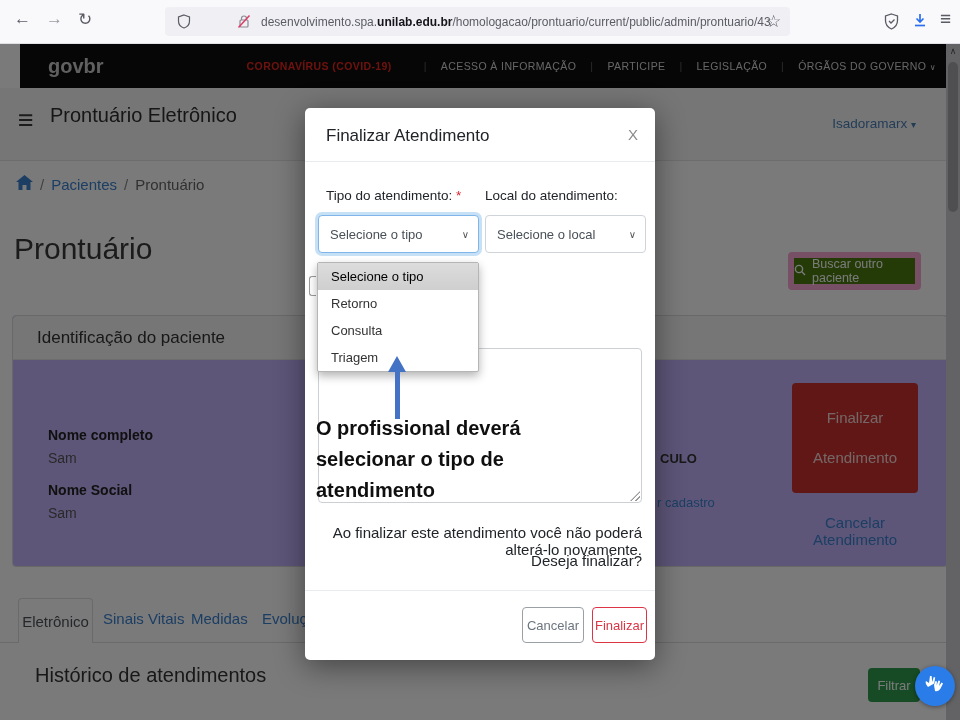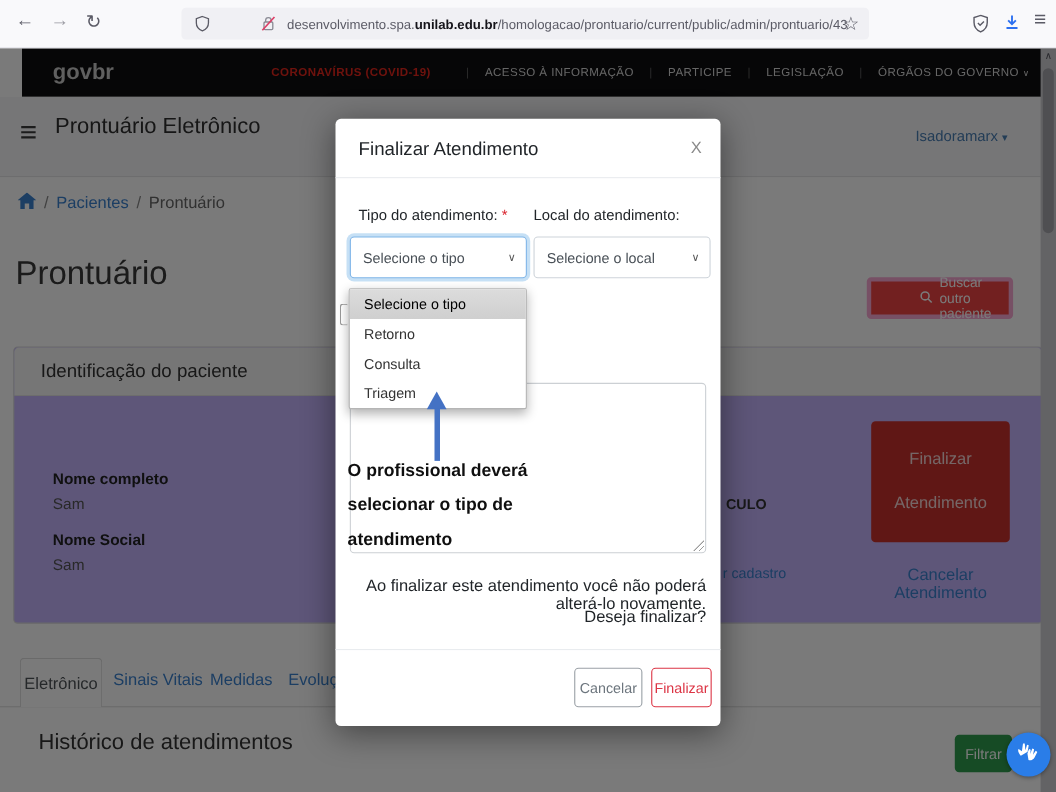--- a/index.html
+++ b/index.html
@@ -37,34 +37,34 @@
   .crumbbar { position:absolute; left:0; top:116px; width:946px; height:46px; background:#fff;
               border-top:1px solid #e4e4e6; }
   .crumb { position:absolute; left:16px; top:14px; font-size:15px; color:#888;
            display:flex; align-items:center; gap:7px; }
   .crumb .lnk { color:#3b82d0; cursor:pointer; }
   .crumb .cur { color:#666; }
 
   .h1 { position:absolute; left:14px; top:188px; font-size:30px; color:#3a3a3a; font-weight:400; }
 
   .btn-search { position:absolute; left:788px; top:208px; width:133px; height:38px;
-                background:#ef4444; border:4px solid #f9a8d4; border-radius:4px; color:#fff;
+                background:#4d7c0f; border:6px solid #f9a8d4; border-radius:4px; color:#fff;
                 font-size:12.5px; display:flex; align-items:center; justify-content:center; gap:6px;
-                cursor:pointer;padding-left:44px; }
+                cursor:pointer; }
 
   .card { position:absolute; left:12px; top:271px; width:936px; height:252px;
           border:1px solid #dcdcdc; border-radius:4px; background:#c4b5fd; }
   .cardhead { height:44px; background:#f6f6f6; border-bottom:1px solid #e3e3e3;
               border-radius:4px 4px 0 0; display:flex; align-items:center; }
   .cardhead span { margin-left:24px; font-size:17px; color:#333; }
   .flabel { position:absolute; left:35px; font-size:14px; font-weight:bold; color:#222; }
   .fvalue { position:absolute; left:35px; font-size:14px; color:#555; }
 
   .frag-caps { position:absolute; left:660px; top:407px; font-size:13px; font-weight:bold; color:#333; }
-  .frag-link { position:absolute; left:657px; top:451px; font-size:13px; color:#3b82d0; cursor:pointer;margin-top:18px; }
+  .frag-link { position:absolute; left:657px; top:451px; font-size:13px; color:#3b82d0; cursor:pointer; }
 
   .btn-finalize { position:absolute; left:792px; top:339px; width:126px; height:110px;
                   background:#c9302c; border-radius:4px; color:#f4d7d7; font-size:15px;
                   display:flex; align-items:center; justify-content:center; text-align:center;
                   line-height:40px; padding:0 14px; cursor:pointer; }
   .lnk-cancel-at { position:absolute; left:792px; top:470px; width:126px; text-align:center;
                    font-size:15px; color:#3b82d0; cursor:pointer; }
 
   .tabsrow { position:absolute; left:0; top:553px; width:946px; height:46px;
              border-bottom:1px solid #ddd; }
@@ -121,21 +121,21 @@
   .mwarn { position:absolute; right:13px; text-align:right; font-size:15px; color:#212529; width:330px; }
   .mfootline { position:absolute; left:0; top:482px; width:350px; border-top:1px solid #e9ecef; }
   .btn-mcancel { position:absolute; left:217px; top:499px; width:62px; height:36px; background:#fff;
                  border:1px solid #9aa0a6; border-radius:4px; color:#6c757d; font-size:13px;
                  display:flex; align-items:center; justify-content:center; cursor:pointer; }
   .btn-mok { position:absolute; left:287px; top:499px; width:55px; height:36px; background:#fff;
              border:1px solid #dc3545; border-radius:4px; color:#dc3545; font-size:13px;
              display:flex; align-items:center; justify-content:center; cursor:pointer; }
 
   
-  .annot { position:absolute; left:316px; top:413px; width:232px; font-size:16px; font-weight:bold;
+  .annot { position:absolute; left:316px; top:413px; width:232px; font-size:20px; font-weight:bold;
            color:#0f0f0f; line-height:31px; z-index:80; }
   .arrow-shaft { position:absolute; left:395px; top:371px; width:5px; height:48px;
                  background:#4472c4; z-index:80; }
   .arrow-head { position:absolute; left:388px; top:356px; width:0; height:0;
                 border-left:9px solid transparent; border-right:9px solid transparent;
                 border-bottom:16px solid #4472c4; z-index:80; }
 
   
   .vlibras { position:absolute; left:915px; top:666px; width:40px; height:40px; border-radius:50%;
              background:#2a7de8; z-index:90; display:flex; align-items:center; justify-content:center;

